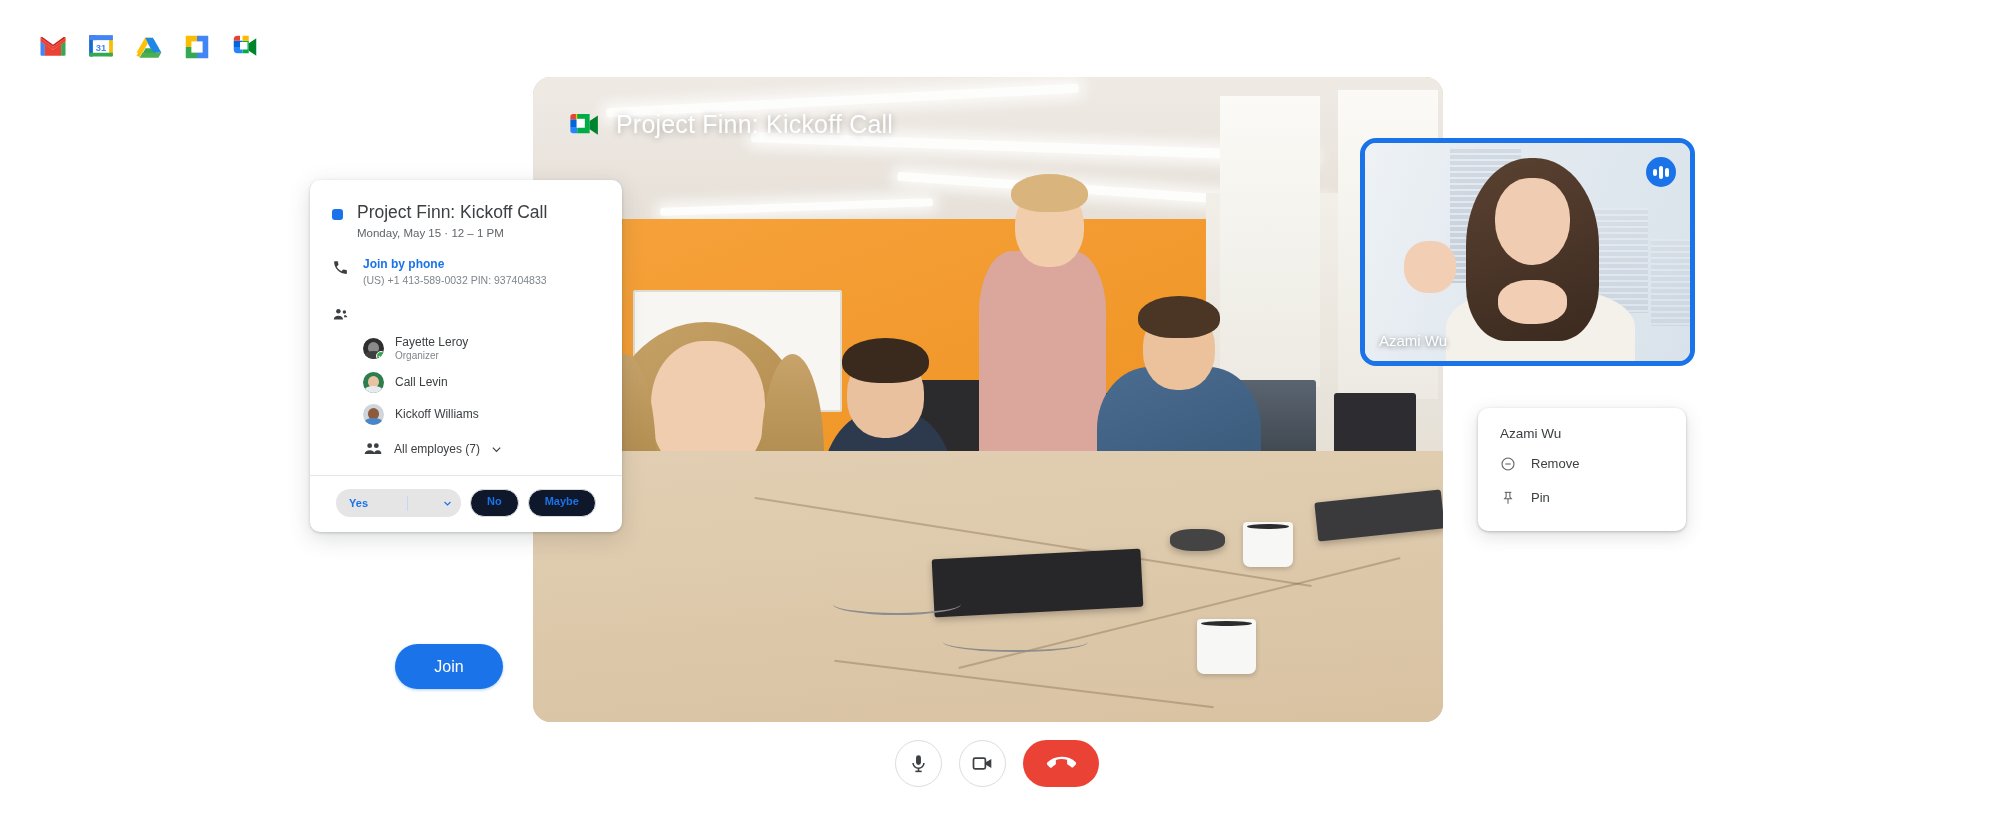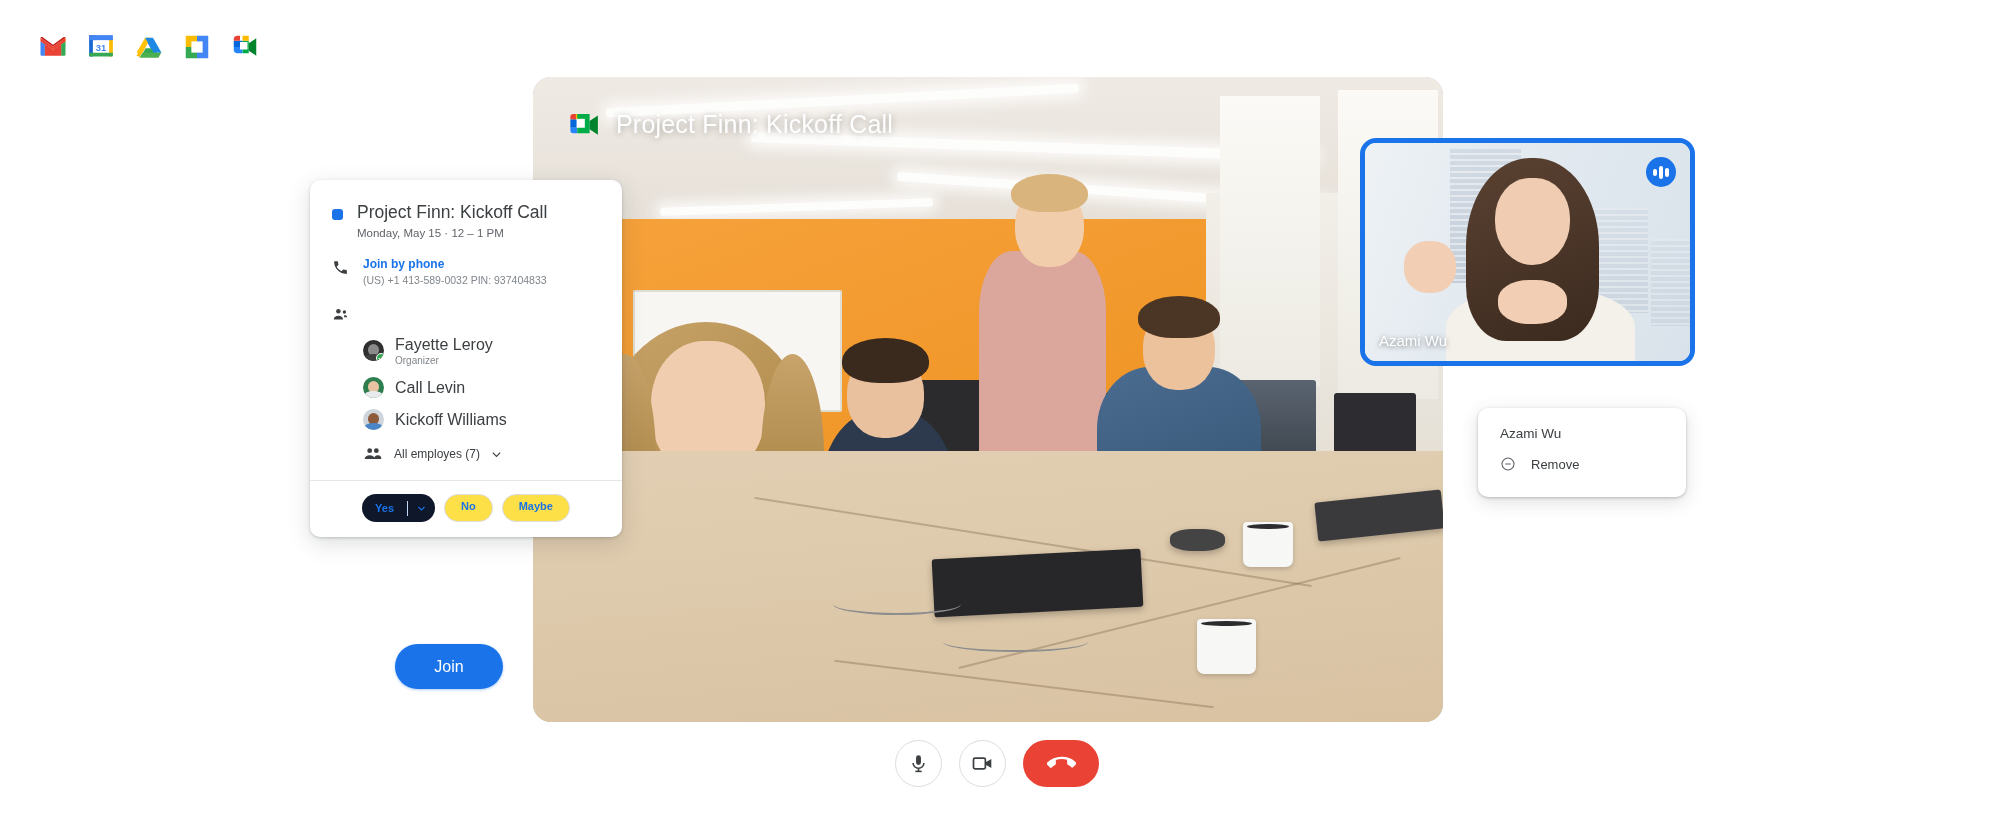--- a/index.html
+++ b/index.html
@@ -81,21 +81,21 @@
   .speak-bar { width:3.5px; background:#fff; border-radius:2px; }
 
   
   .ctx-menu {
     position:absolute; left:1478px; top:408px; width:208px; padding:18px 0 16px;
     background:#fff; border-radius:10px;
     box-shadow:0 1px 3px rgba(60,64,67,.3),0 5px 18px rgba(60,64,67,.16);
     z-index:9;
   }
   .ctx-title { font-size:13.5px; color:#3c4043; padding:0 22px 6px; }
-  .ctx-item { display:flex; align-items:center; gap:15px; padding:9px 22px;
+  .ctx-item { display:flex; align-items:flex-start; gap:15px; padding:9px 22px;
     font-size:13px; color:#3c4043; cursor:pointer; }
   .ctx-ico { width:16px; height:16px; flex:none; display:block; }
 
   
   .cal-card {
     position:absolute; left:310px; top:180px; width:312px; padding:22px 22px 0;
     background:#fff; border-radius:10px;
     box-shadow:0 1px 3px rgba(60,64,67,.25),0 6px 22px rgba(60,64,67,.18);
     z-index:7;
   }
@@ -113,34 +113,34 @@
   .guest { display:flex; align-items:center; gap:11px; margin-bottom:11px; }
   .g-av { position:relative; width:21px; height:21px; border-radius:50%; flex:none;
      overflow:hidden; }
   .g-av .skin { position:absolute; left:22%; top:20%; width:56%; height:58%;
      border-radius:50%; }
   .g-av .shirt { position:absolute; left:8%; bottom:0; width:84%; height:34%;
      border-radius:50% 50% 0 0; }
   .g-chk { position:absolute; right:-2px; bottom:-2px; width:10px; height:10px;
      border-radius:50%; background:#34a853; border:1.5px solid #fff;
      display:flex; align-items:center; justify-content:center; }
-  .g-name { font-size:16px; color:#3c4043; line-height:1.25; }
+  .g-name { font-size:12px; color:#3c4043; line-height:1.25; }
   .g-role { font-size:10px; color:#80868b; }
   .all-emp { display:flex; align-items:center; gap:11px; margin:14px 0 0 0; }
   .all-emp-label { font-size:12px; color:#3c4043; }
   .cal-divider { height:1px; background:#e4e6e9; margin:16px -22px 0; }
   .rsvp { display:flex; justify-content:center; gap:9px; padding:13px 0 15px; }
-  .rsvp-yes { display:flex; align-items:center; background:#0f172a; border-radius:14px;
-     overflow:hidden; }
+  .rsvp-yes { display:flex; align-items:center; background:#e5e5e5; border-radius:14px;
+     overflow:hidden;gap:26px; }
   .rsvp-yes .lbl { font-size:11px; color:#1a73e8; font-weight:bold;
      padding:5px 13px; cursor:pointer; }
   .rsvp-yes .sep { width:1px; height:15px; background:#c3d7f7; }
   .rsvp-yes .car { padding:5px 9px; cursor:pointer; }
   .rsvp-btn { font-size:11px; color:#1a73e8; font-weight:bold; padding:5px 16px;
-     border:1px solid #dadce0; border-radius:14px; background:#fde047; cursor:pointer; }
+     border:1px solid #dadce0; border-radius:14px; background:#0f172a; cursor:pointer; }
 
   
   .join-btn {
     position:absolute; left:395px; top:644px; width:108px; height:45px;
     background:#1a73e8; color:#fff; border-radius:23px; border:none;
     font-size:16px; font-family:inherit; cursor:pointer; z-index:7;
     box-shadow:0 1px 3px rgba(26,115,232,.35);
   }
 
   
@@ -330,20 +330,28 @@
 
     <div class="ctx-item">
       <svg class="ctx-ico" viewBox="0 0 24 24">
         <circle cx="12" cy="12" r="9" fill="none" stroke="#5f6368" stroke-width="1.6"></circle>
         <line x1="8" y1="12" x2="16" y2="12" stroke="#5f6368" stroke-width="1.6"></line>
       </svg>
       <span>Remove</span>
     </div>
 
 
+    <div class="ctx-item">
+      <svg class="ctx-ico" viewBox="0 0 24 24">
+        <line x1="7" y1="3.5" x2="17" y2="3.5" stroke="#5f6368" stroke-width="1.6"></line>
+        <path d="M9.2 3.5v7.2l-2.2 2.4h10l-2.2-2.4V3.5" fill="none" stroke="#5f6368" stroke-width="1.6"></path>
+        <line x1="12" y1="13.1" x2="12" y2="20.5" stroke="#5f6368" stroke-width="1.6"></line>
+      </svg>
+      <span>Pin</span>
+    </div>
 
   </div>
 
   <div class="cal-card">
     <div class="cal-head">
       <span class="cal-dot"></span>
       <div>
         <div class="cal-title">Project Finn: Kickoff Call</div>
         <div class="cal-sub">Monday, May 15  ·  12 – 1 PM</div>
       </div>

